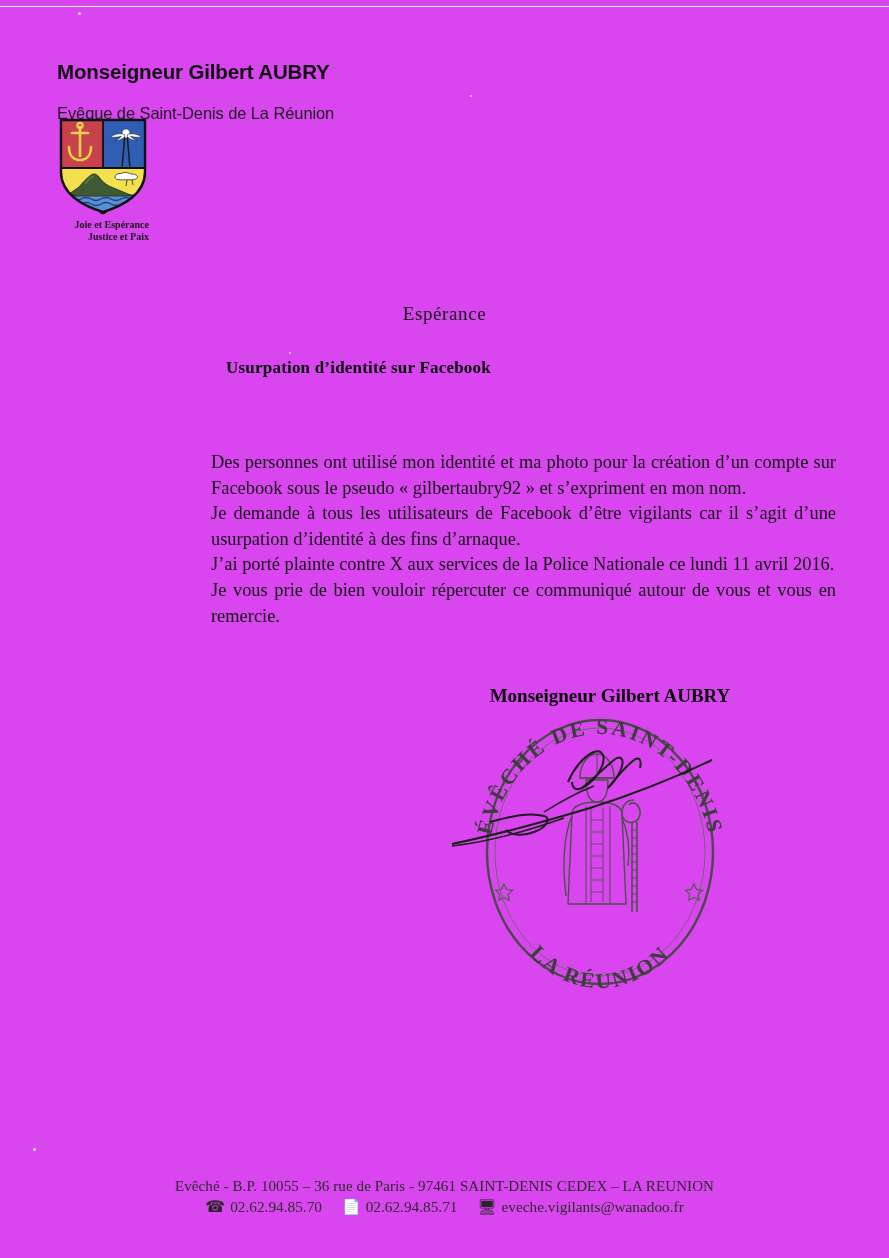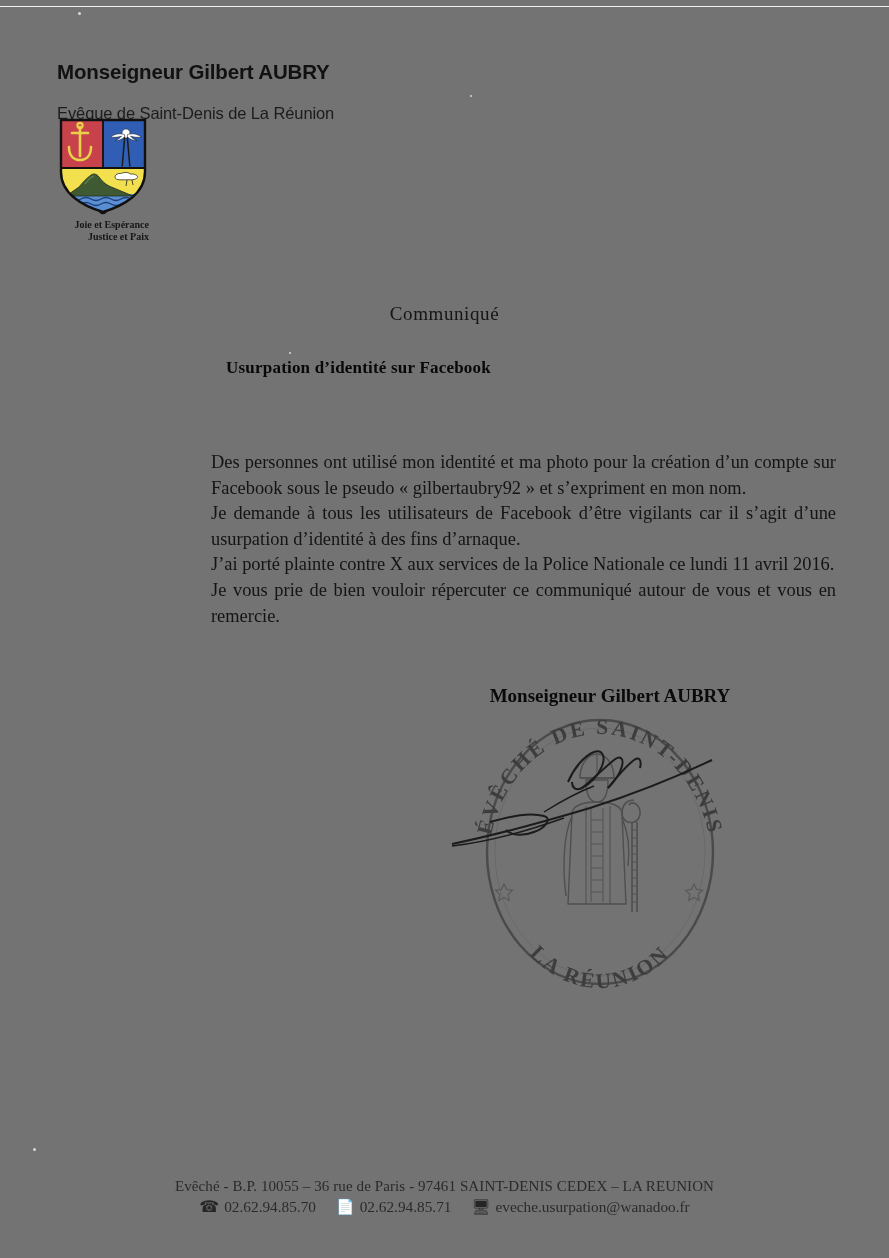--- a/index.html
+++ b/index.html
@@ -4,21 +4,21 @@
 <style>
   html, body {
     margin: 0;
     padding: 0;
     background: #ffffff;
   }
   .page {
     position: relative;
     width: 889px;
     height: 1258px;
-    background: #737373;
+    background: #d946ef;
     overflow: hidden;
     font-family: "Liberation Serif", "DejaVu Serif", serif;
     color: #1a1a1a;
   }
   .scan-edge-top {
     position: absolute;
     top: 6px; left: 0; right: 0;
     height: 1px;
     background: #f0f0f0;
   }
@@ -256,21 +256,21 @@
       <path d="M4 4 H88 V56 C88 78 66 90 46 96 C26 90 4 78 4 56 Z" fill="none" stroke="#111111" stroke-width="2.4"></path>
 
       <path d="M42 95 q4 5 8 0" fill="none" stroke="#111111" stroke-width="1.6"></path>
     </svg>
     <div class="motto">
       <div>Joie et Espérance</div>
       <div>Justice et Paix</div>
     </div>
   </div>
 
-  <div class="communique">Communiqué</div>
+  <div class="communique">Espérance</div>
   <div class="doc-title">Usurpation d’identité sur Facebook</div>
 
   <div class="body-text">
     <p>Des personnes ont utilisé mon identité et ma photo pour la création d’un compte sur Facebook sous le pseudo « gilbertaubry92 » et s’expriment en mon nom.</p>
     <p>Je demande à tous les utilisateurs de Facebook d’être vigilants car il s’agit d’une usurpation d’identité à des fins d’arnaque.</p>
     <p>J’ai porté plainte contre X aux services de la Police Nationale ce lundi 11 avril 2016.</p>
     <p>Je vous prie de bien vouloir répercuter ce communiqué autour de vous et vous en remercie.</p>
   </div>
 
   <div class="sign-block">
@@ -351,18 +351,18 @@
       <span class="contact-item">
         <span class="glyph-ico glyph-phone">☎</span>
         <span>02.62.94.85.70</span>
       </span>
       <span class="contact-item">
         <span class="glyph-ico glyph-fax">📄</span>
         <span>02.62.94.85.71</span>
       </span>
       <span class="contact-item">
         <span class="glyph-ico glyph-mail">🖥</span>
-        <span>eveche.usurpation@wanadoo.fr</span>
+        <span>eveche.vigilants@wanadoo.fr</span>
       </span>
     </div>
   </div>
 
 </div>
 
 </body></html>

